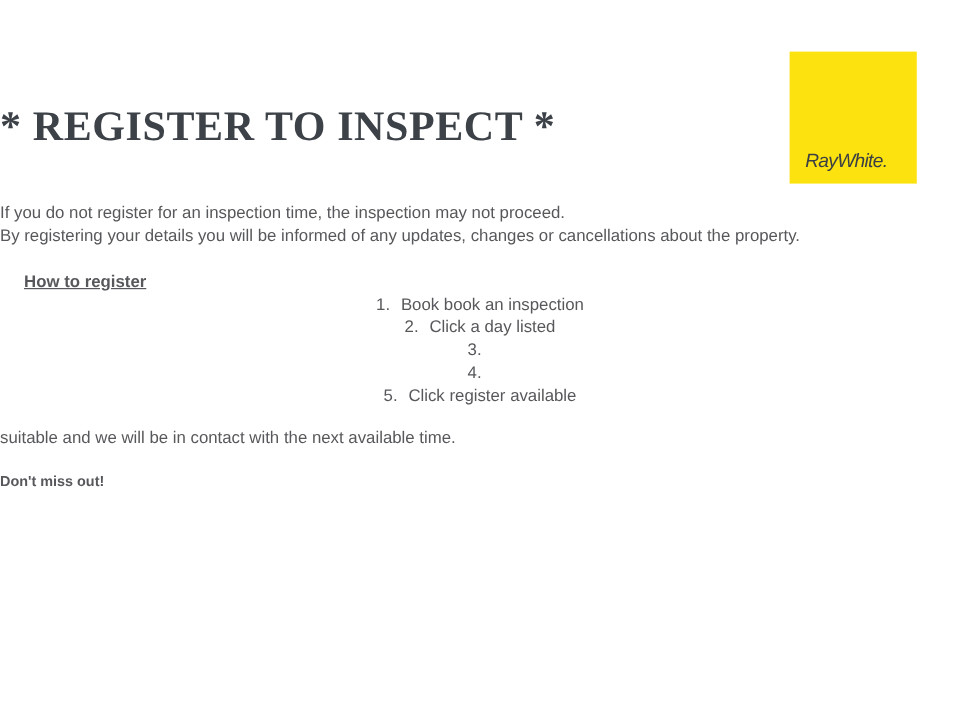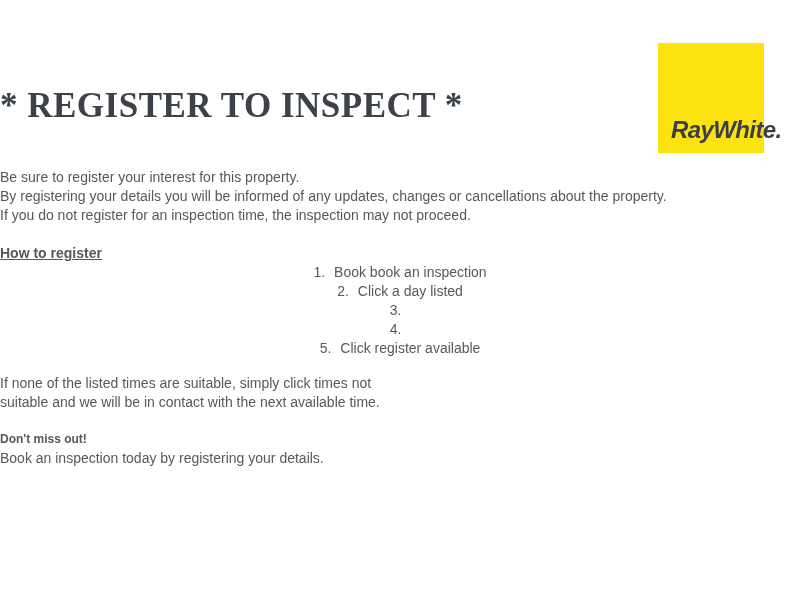--- a/index.html
+++ b/index.html
@@ -23,22 +23,22 @@
     width: 106px;
     height: 110px;
     background: #fce30f;
   }
   .logo-text {
     position: absolute;
     left: 13px;
     bottom: 9px;
     font-family: "Liberation Sans", sans-serif;
     font-style: italic;
-    font-weight: bold;
-    font-size: 24px;
+    font-weight: normal;
+    font-size: 16px;
     letter-spacing: -0.6px;
     color: #3b3f43;
     white-space: nowrap;
   }
   .content {
     position: absolute;
     left: 0;
     top: 0;
     width: 100%;
     padding-top: 86px;
@@ -63,20 +63,21 @@
     margin-bottom: 19px;
   }
   .howto {
     margin-bottom: 16px;
   }
   .howto-heading {
     font-weight: bold;
     text-decoration: underline;
     font-size: 14px;
     line-height: 19px;
+    padding-left: 20px;
   }
   .step {
     display: flex;
     justify-content: center;
     font-size: 14px;
     line-height: 19px;
   }
   .step-num {
     margin-right: 9px;
   }
@@ -96,23 +97,22 @@
 
   <div class="logo">
     <span class="logo-text">RayWhite.</span>
   </div>
 
   <div class="content">
 
     <h1 class="title">* REGISTER TO INSPECT *</h1>
 
     <div class="intro">
-      <div class="textline">Be sure to register your interest for this property.</div>
+      <div class="textline">If you do not register for an inspection time, the inspection may not proceed.</div>
       <div class="textline">By registering your details you will be informed of any updates, changes or cancellations about the property.</div>
-      <div class="textline">If you do not register for an inspection time, the inspection may not proceed.</div>
     </div>
 
     <div class="howto">
       <div class="howto-heading">How to register</div>
       <div class="step">
         <span class="step-num">1.</span>
           <span>Book book an inspection</span>
       </div>
       <div class="step">
         <span class="step-num">2.</span>
@@ -124,23 +124,21 @@
       <div class="step">
         <span class="step-num">4.</span>
       </div>
       <div class="step">
         <span class="step-num">5.</span>
           <span>Click register available</span>
       </div>
     </div>
 
     <div class="not-suitable">
-      <div class="textline">If none of the listed times are suitable, simply click times not</div>
       <div class="textline">suitable and we will be in contact with the next available time.</div>
     </div>
 
     <div class="outro">
       <div class="outro-heading">Don't miss out!</div>
-      <div class="textline">Book an inspection today by registering your details.</div>
     </div>
 
   </div>
 </div>
 
 </body></html>

